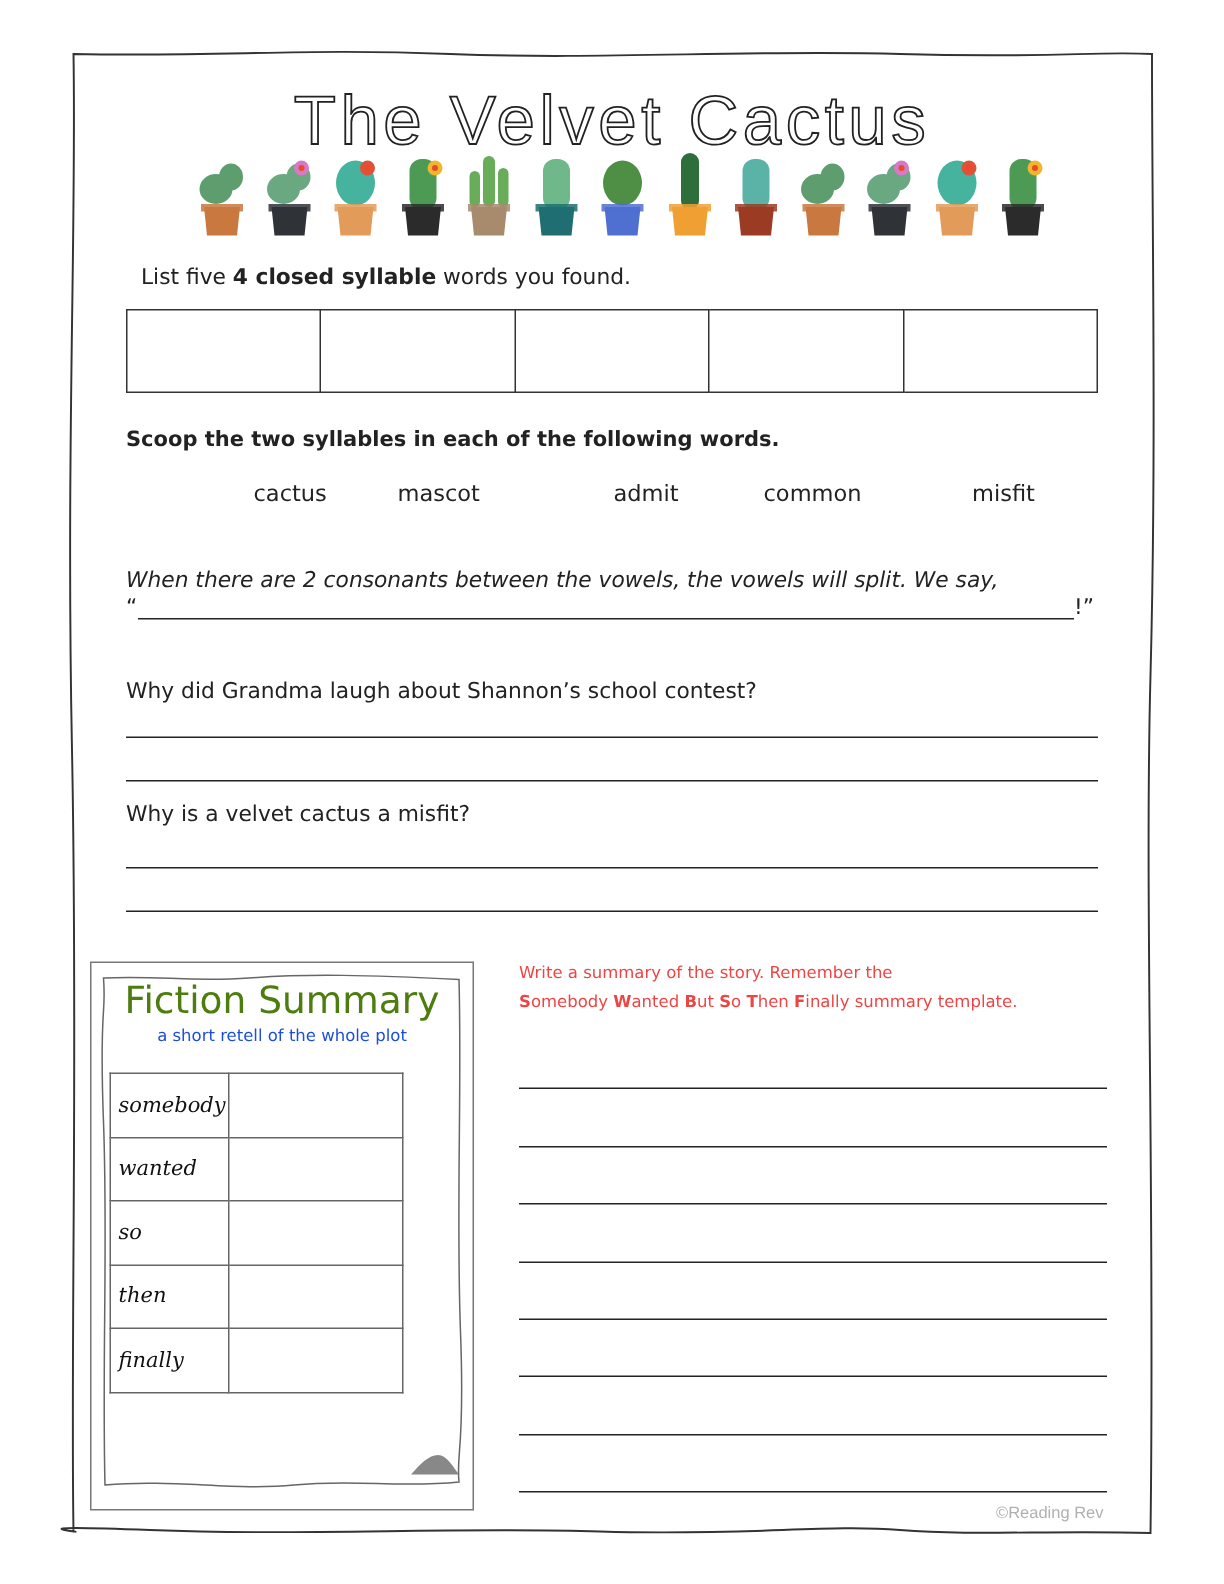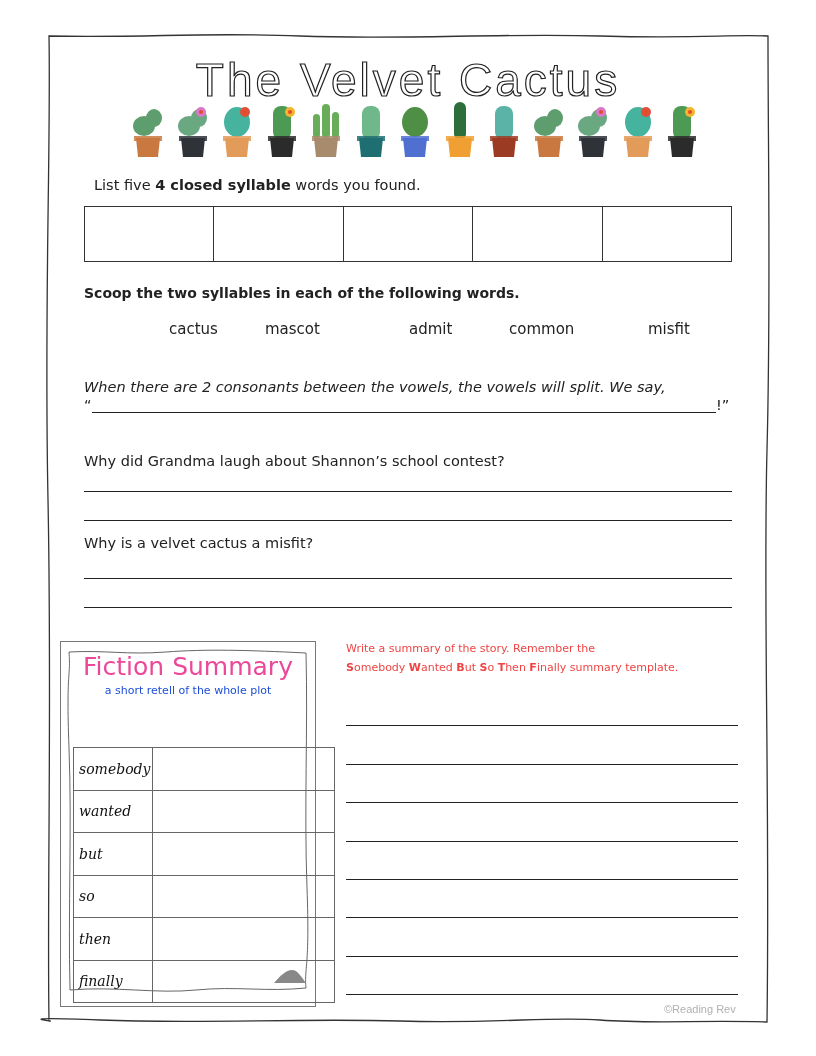--- a/index.html
+++ b/index.html
@@ -16,24 +16,24 @@
   .txt { position: absolute; font-size: 14.5px; line-height: 18px; white-space: nowrap; }
   .bold { font-weight: bold; }
   table.five { position: absolute; left: 84px; top: 206px; width: 648px; height: 56px;
                border-collapse: collapse; }
   table.five td { border: 1.2px solid #333; }
   .rule { position: absolute; height: 0; border-top: 1.3px solid #222; }
   .word { position: absolute; top: 320px; font-size: 15px; margin-left: 20px; }
   .sw-box { position: absolute; left: 60px; top: 641px; width: 254px; height: 364px;
             border: 1.5px solid #777; }
   .sw-title { position: absolute; left: 60px; width: 256px; top: 652px; text-align: center;
-              font-size: 25px; color: #ec4899; }
+              font-size: 25px; color: #4d7c0f; }
   .sw-sub { position: absolute; left: 60px; width: 256px; top: 684px; text-align: center;
             font-size: 11px; color: #1d4ed8; }
-  table.sw { position: absolute; left: 73px; top: 715px; width: 262px; border-collapse: collapse; margin-top: 32px; }
+  table.sw { position: absolute; left: 73px; top: 715px; width: 196px; border-collapse: collapse; }
   table.sw td { border: 1.2px solid #666; height: 41.5px; padding: 0; }
   table.sw td.lbl { width: 73px; font-family: "DejaVu Serif", serif; font-size: 14px;
                     padding-left: 5px; font-style: italic; color: #111; }
   .copy { position: absolute; left: 664px; top: 1003px; font-size: 11px; color: #b0b0b0;
           font-family: "Liberation Sans", sans-serif; }
   .para { position: absolute; left: 346px; top: 639px; width: 400px; font-size: 11px;
           line-height: 19px; color: #ef4444; }
 </style>
 </head>
 <body>
@@ -180,24 +180,20 @@
   <tbody>
       <tr>
         <td class="lbl">somebody</td>
         <td></td>
       </tr>
   <tr>
         <td class="lbl">wanted</td>
         <td></td>
       </tr>
   <tr>
-        <td class="lbl">but</td>
-        <td></td>
-      </tr>
-  <tr>
         <td class="lbl">so</td>
         <td></td>
       </tr>
   <tr>
         <td class="lbl">then</td>
         <td></td>
       </tr>
   <tr>
         <td class="lbl">finally</td>
         <td></td>

